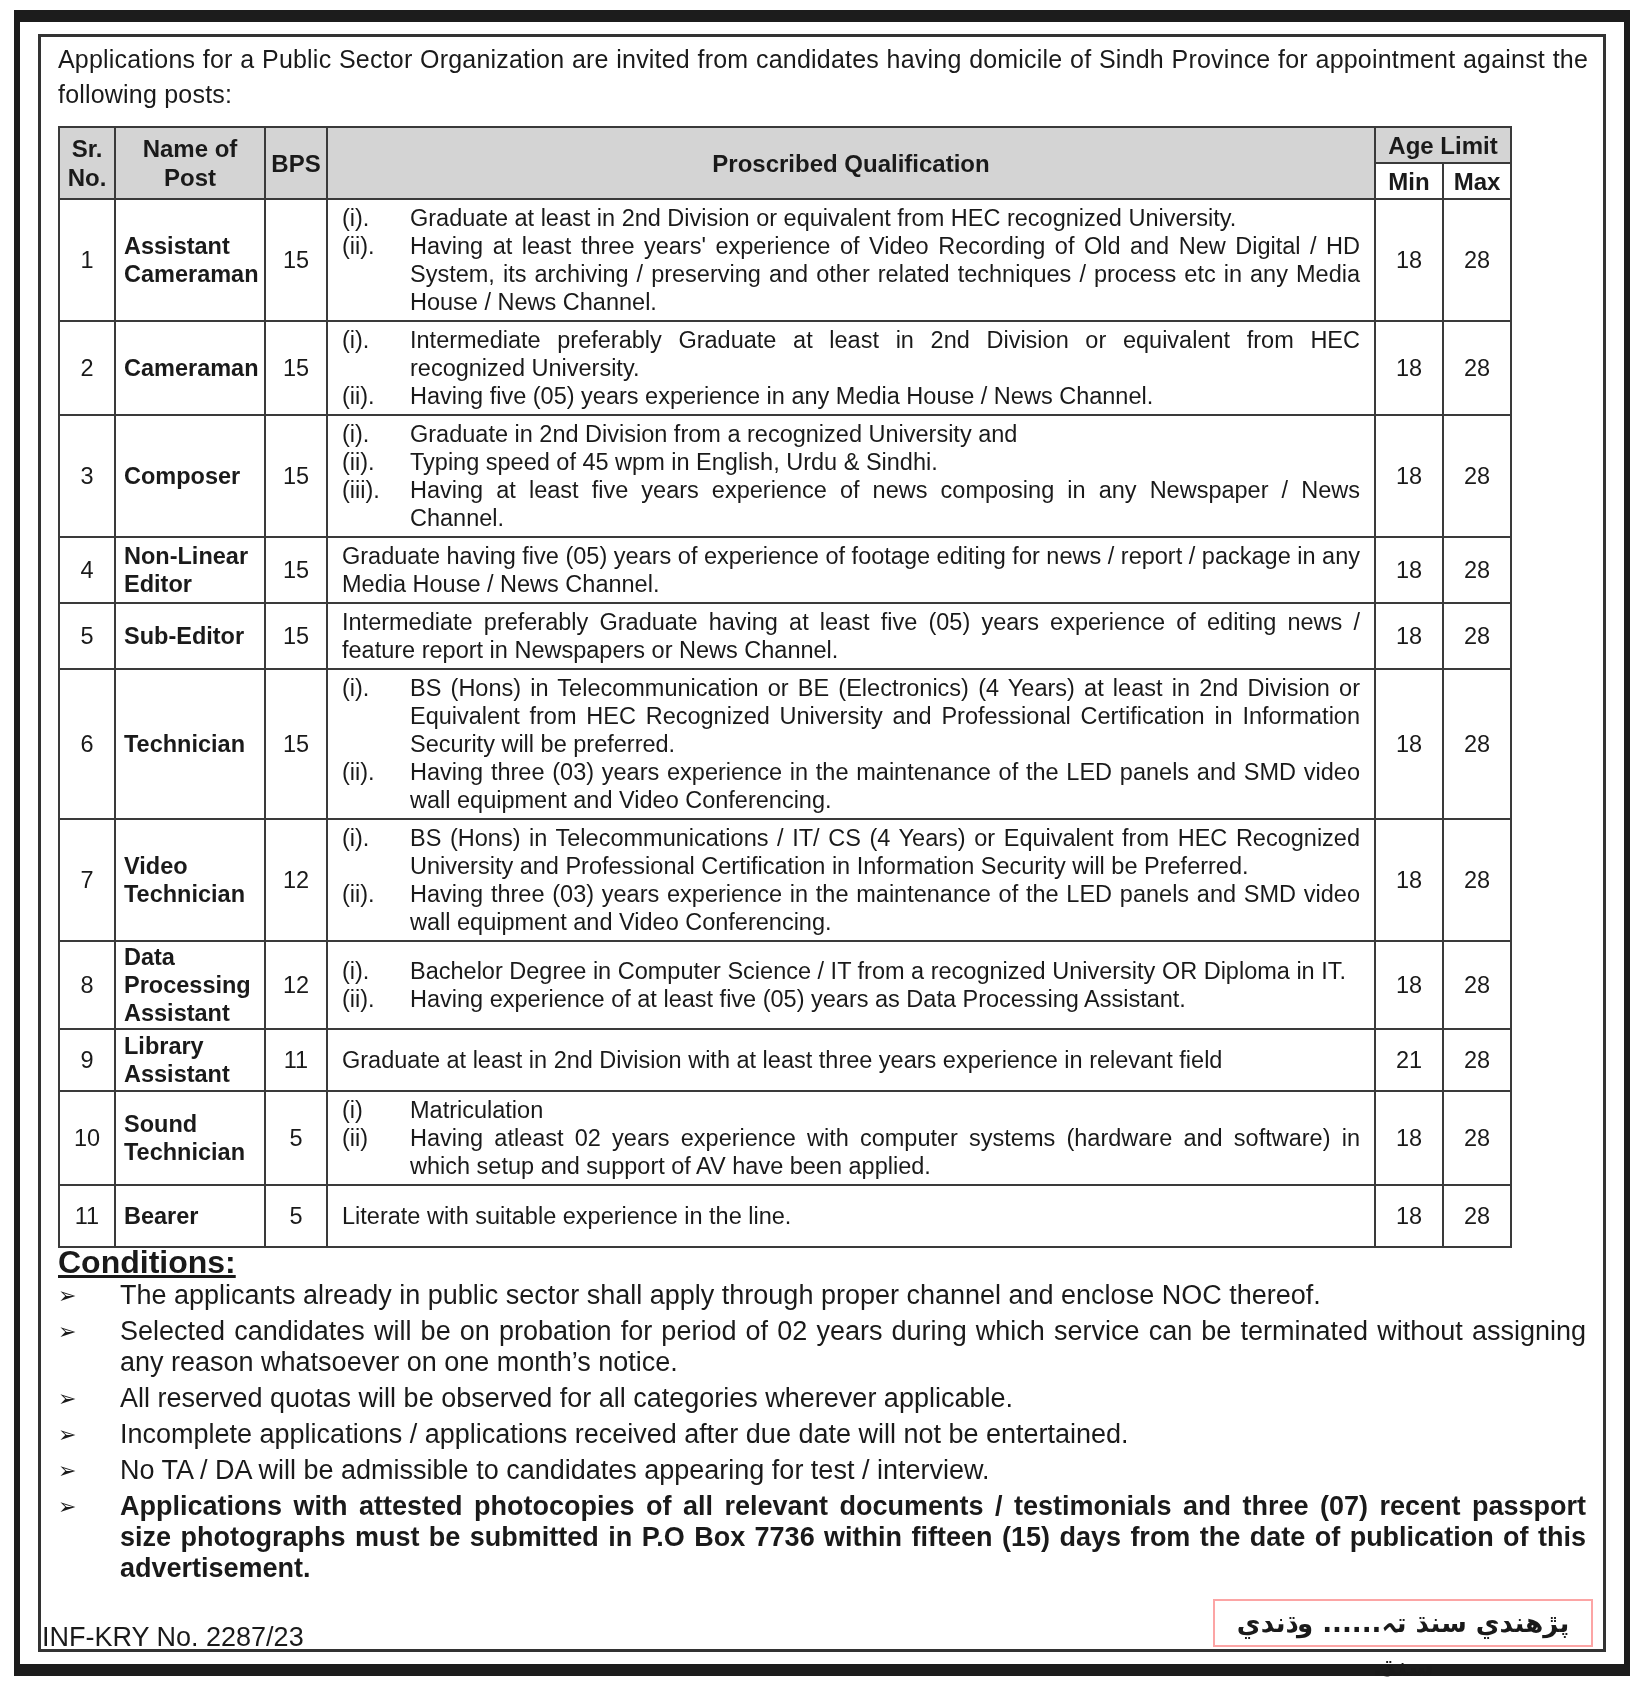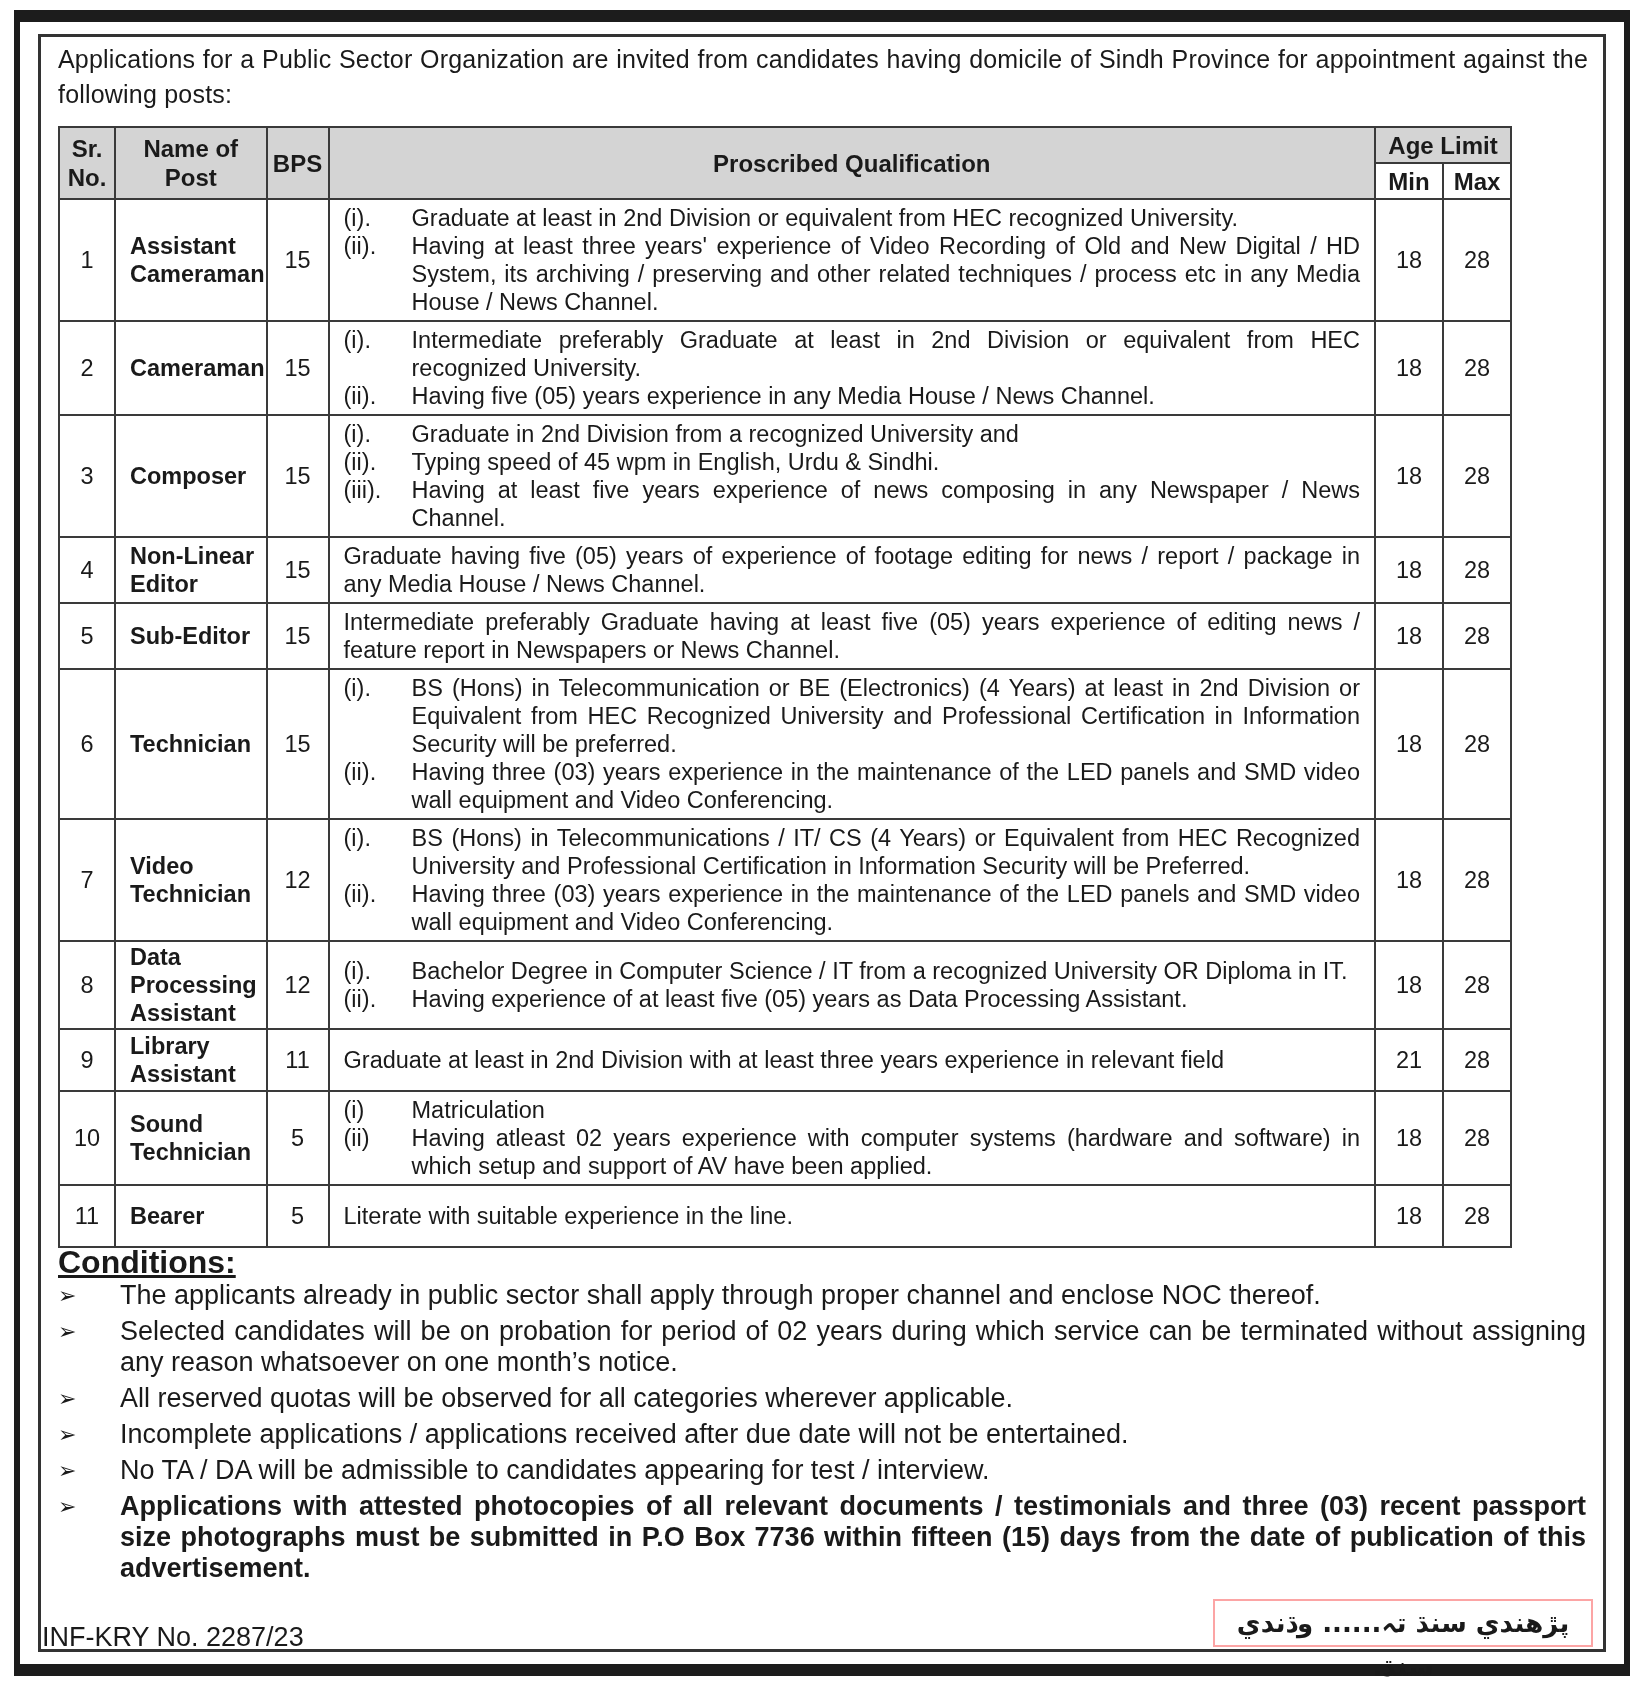--- a/index.html
+++ b/index.html
@@ -11,21 +11,21 @@
     .inner-frame { position: absolute; left: 18px; top: 12px; right: 18px; bottom: 12px;
                    border: 3px solid #333; box-sizing: border-box; }
     .intro { position: absolute; left: 58px; top: 42px; width: 1530px; font-size: 25px; line-height: 35px;
              text-align: justify; letter-spacing: 0.2px; }
     table.posts { position: absolute; left: 58px; top: 126px; width: 1454px; border-collapse: collapse;
                   font-size: 23.5px; line-height: 28px; }
     table.posts th, table.posts td { border: 2px solid #3a3a3a; }
     table.posts th { background: #d4d4d4; font-weight: bold; text-align: center; font-size: 24px; line-height: 29px; }
     table.posts th.minmax { background: #ffffff; }
     td.sr, td.bps, td.age { text-align: center; vertical-align: middle; }
-    td.post { font-weight: bold; padding-left: 14px; vertical-align: middle; }
+    td.post { font-weight: bold; padding-left: 8px; vertical-align: middle; }
     td.qual { padding: 4px 14px 4px 14px; vertical-align: middle; text-align: justify; }
     .qline { display: flex; }
     .qnum { width: 68px; flex-shrink: 0; }
     .qtext { flex: 1; text-align: justify; }
     .cond-title { position: absolute; left: 58px; top: 1244px; font-size: 32px; font-weight: bold;
                   text-decoration: underline; }
     .cond-list { position: absolute; left: 58px; top: 1280px; width: 1528px; font-size: 27px; line-height: 31px; }
     .cond-item { display: flex; margin-bottom: 5px; }
     .cond-arrow { width: 56px; flex-shrink: 0; font-size: 22px; }
     .cond-text { flex: 1; text-align: justify; margin-left: 6px; }
@@ -258,18 +258,18 @@
     <div class="cond-item">
       <span class="cond-arrow">➢</span>
       <span class="cond-text">Incomplete applications / applications received after due date will not be entertained.</span>
     </div>
     <div class="cond-item">
       <span class="cond-arrow">➢</span>
       <span class="cond-text">No TA / DA will be admissible to candidates appearing for test / interview.</span>
     </div>
     <div class="cond-item bold">
       <span class="cond-arrow">➢</span>
-      <span class="cond-text">Applications with attested photocopies of all relevant documents / testimonials and three (03) recent passport size photographs must be submitted in P.O Box 7736 within fifteen (15) days from the date of publication of this advertisement.</span>
+      <span class="cond-text">Applications with attested photocopies of all relevant documents / testimonials and three (07) recent passport size photographs must be submitted in P.O Box 7736 within fifteen (15) days from the date of publication of this advertisement.</span>
     </div>
   </div>
 
 <div class="ref-no">INF-KRY No. 2287/23</div>
 <div class="slogan">پڙهندي سنڌ تہ...... وڌندي سنڌ.</div>
 
 </body></html>

